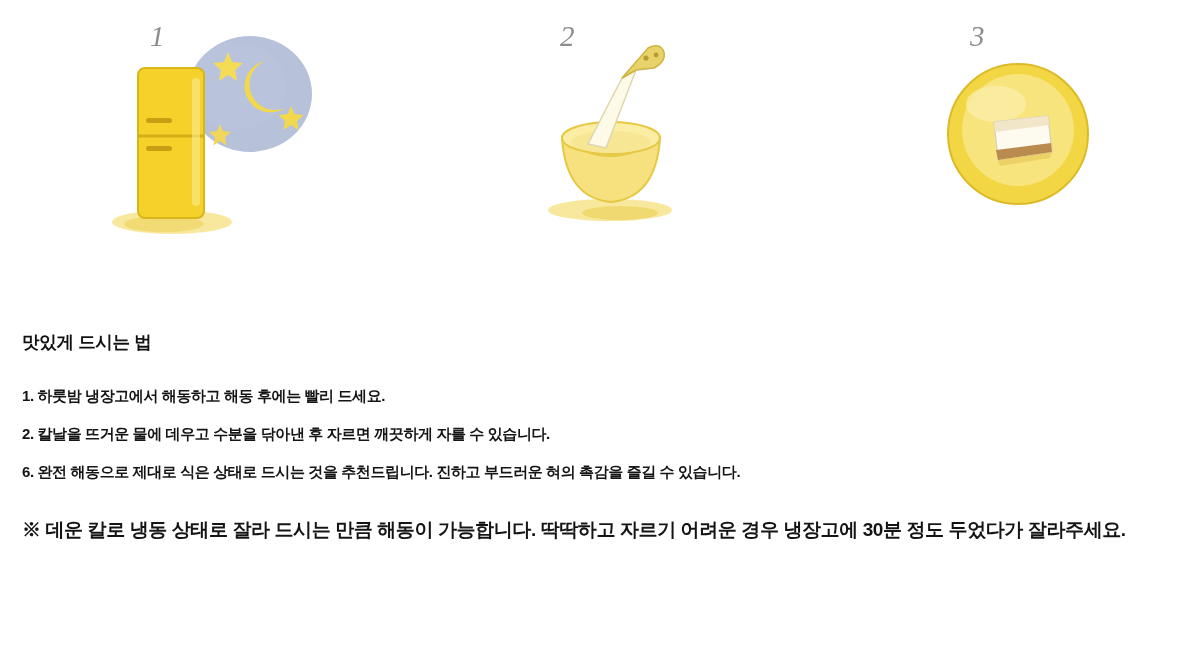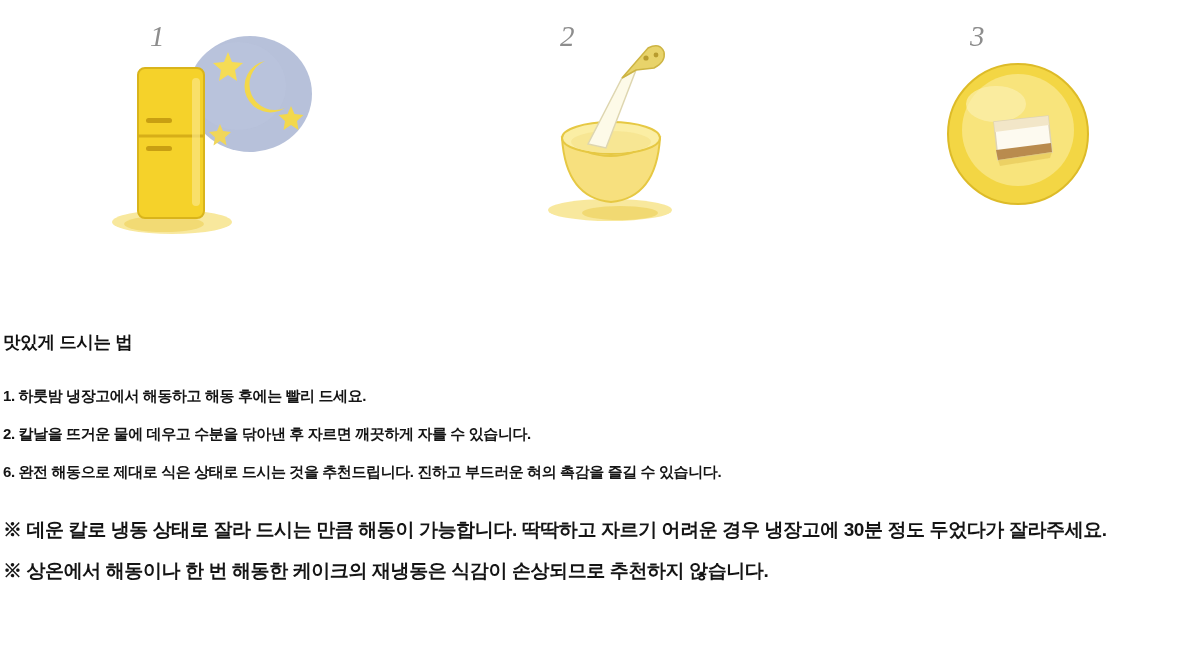--- a/index.html
+++ b/index.html
@@ -50,21 +50,21 @@
     position: absolute;
     top: 26px;
     left: 0;
     width: 300px;
     height: 210px;
   }
 
   
   .content {
     position: absolute;
-    left: 3px;
+    left: 22px;
     top: 330px;
     width: 1150px;
   }
   .heading {
     font-size: 17.5px;
     font-weight: bold;
     color: #111111;
     letter-spacing: -0.3px;
     margin: 0 0 34px 0;
   }
@@ -169,14 +169,13 @@
 <div class="content">
   <h2 class="heading">맛있게 드시는 법</h2>
 
   <p class="line">1. 하룻밤 냉장고에서 해동하고 해동 후에는 빨리 드세요.</p>
   <p class="line">2. 칼날을 뜨거운 물에 데우고 수분을 닦아낸 후 자르면 깨끗하게 자를 수 있습니다.</p>
   <p class="line">6. 완전 해동으로 제대로 식은 상태로 드시는 것을 추천드립니다. 진하고 부드러운 혀의 촉감을 즐길 수 있습니다.</p>
 
   <div class="gap"></div>
 
   <p class="note">※ 데운 칼로 냉동 상태로 잘라 드시는 만큼 해동이 가능합니다. 딱딱하고 자르기 어려운 경우 냉장고에 30분 정도 두었다가 잘라주세요.</p>
-  <p class="note">※ 상온에서 해동이나 한 번 해동한 케이크의 재냉동은 식감이 손상되므로 추천하지 않습니다.</p>
 </div>
 
 </body></html>

